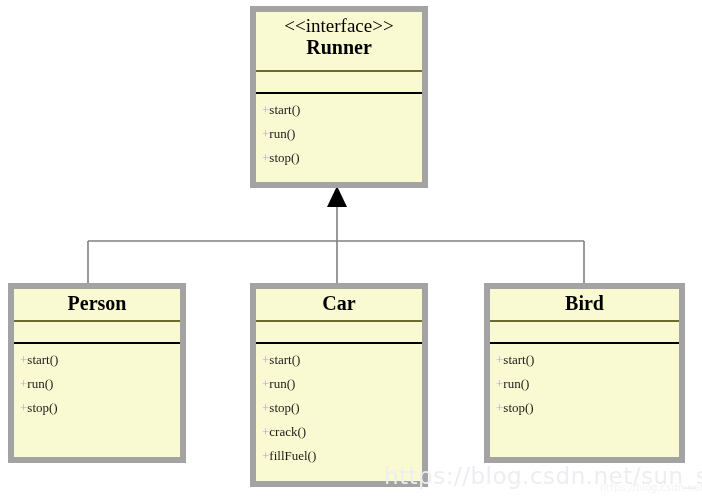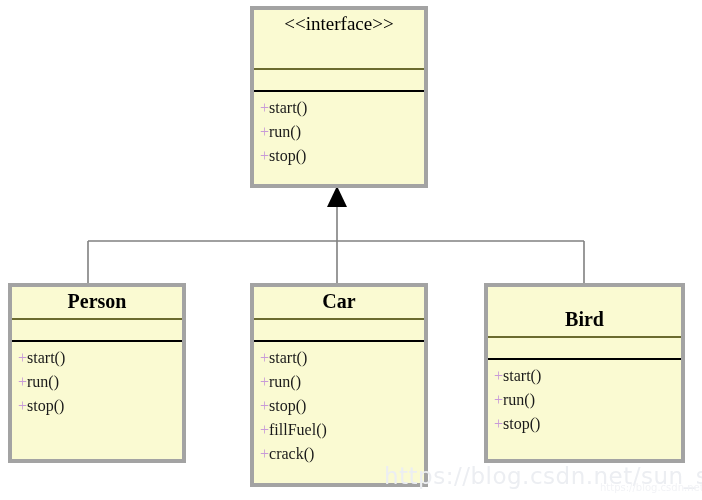--- a/index.html
+++ b/index.html
@@ -26,21 +26,21 @@
     top: 0;
     width: 702px;
     height: 500px;
     pointer-events: none;
   }
 
   
   .uml-class {
     position: absolute;
     background: #fafad2;
-    border: 4px solid #a3a3a3;
+    border: 6px solid #a3a3a3;
     box-sizing: border-box;
   }
   .uml-name {
     text-align: center;
     padding: 3px 4px 4px 4px;
     border-bottom: 2px solid #6b6b2f;
     box-sizing: border-box;
   }
   .stereotype {
     display: block;
@@ -61,21 +61,21 @@
   .uml-attrs {
     height: 22px;
     border-bottom: 2px solid #000000;
     box-sizing: border-box;
   }
   .uml-ops {
     padding: 4px 0 4px 6px;
     box-sizing: border-box;
   }
   .op {
-    font-size: 16px;
+    font-size: 13px;
     line-height: 24px;
     color: #1a1a1a;
     white-space: nowrap;
   }
   .vis {
     color: #c89bd8;
   }
 
   
   .watermark {
@@ -115,20 +115,21 @@
     <line x1="337" y1="241" x2="337" y2="283" stroke="#808080" stroke-width="1.6"></line>
 
     <line x1="584" y1="241" x2="584" y2="283" stroke="#808080" stroke-width="1.6"></line>
 
     <polygon points="337,186 327,207 347,207" fill="#000000"></polygon>
   </svg>
 
   <div class="uml-class" id="box-runner" style="left:250px; top:6px; width:178px; height:182px;">
     <div class="uml-name" style="height:60px;">
       <span class="stereotype">&lt;&lt;interface&gt;&gt;</span>
+      <span class="classname">Runner</span>
     </div>
     <div class="uml-attrs"></div>
     <div class="uml-ops">
       <div class="op">
         <span class="vis">+</span><span>start()</span>
       </div>
       <div class="op">
         <span class="vis">+</span><span>run()</span>
       </div>
       <div class="op">
@@ -164,30 +165,30 @@
       <div class="op">
         <span class="vis">+</span><span>start()</span>
       </div>
       <div class="op">
         <span class="vis">+</span><span>run()</span>
       </div>
       <div class="op">
         <span class="vis">+</span><span>stop()</span>
       </div>
       <div class="op">
+        <span class="vis">+</span><span>crack()</span>
+      </div>
+      <div class="op">
         <span class="vis">+</span><span>fillFuel()</span>
       </div>
-      <div class="op">
-        <span class="vis">+</span><span>crack()</span>
-      </div>
     </div>
   </div>
 
   <div class="uml-class" id="box-bird" style="left:484px; top:283px; width:201px; height:180px;">
-    <div class="uml-name" style="height:33px;margin-top:18px;">
+    <div class="uml-name" style="height:33px;">
       <span class="classname">Bird</span>
     </div>
     <div class="uml-attrs"></div>
     <div class="uml-ops">
       <div class="op">
         <span class="vis">+</span><span>start()</span>
       </div>
       <div class="op">
         <span class="vis">+</span><span>run()</span>
       </div>

